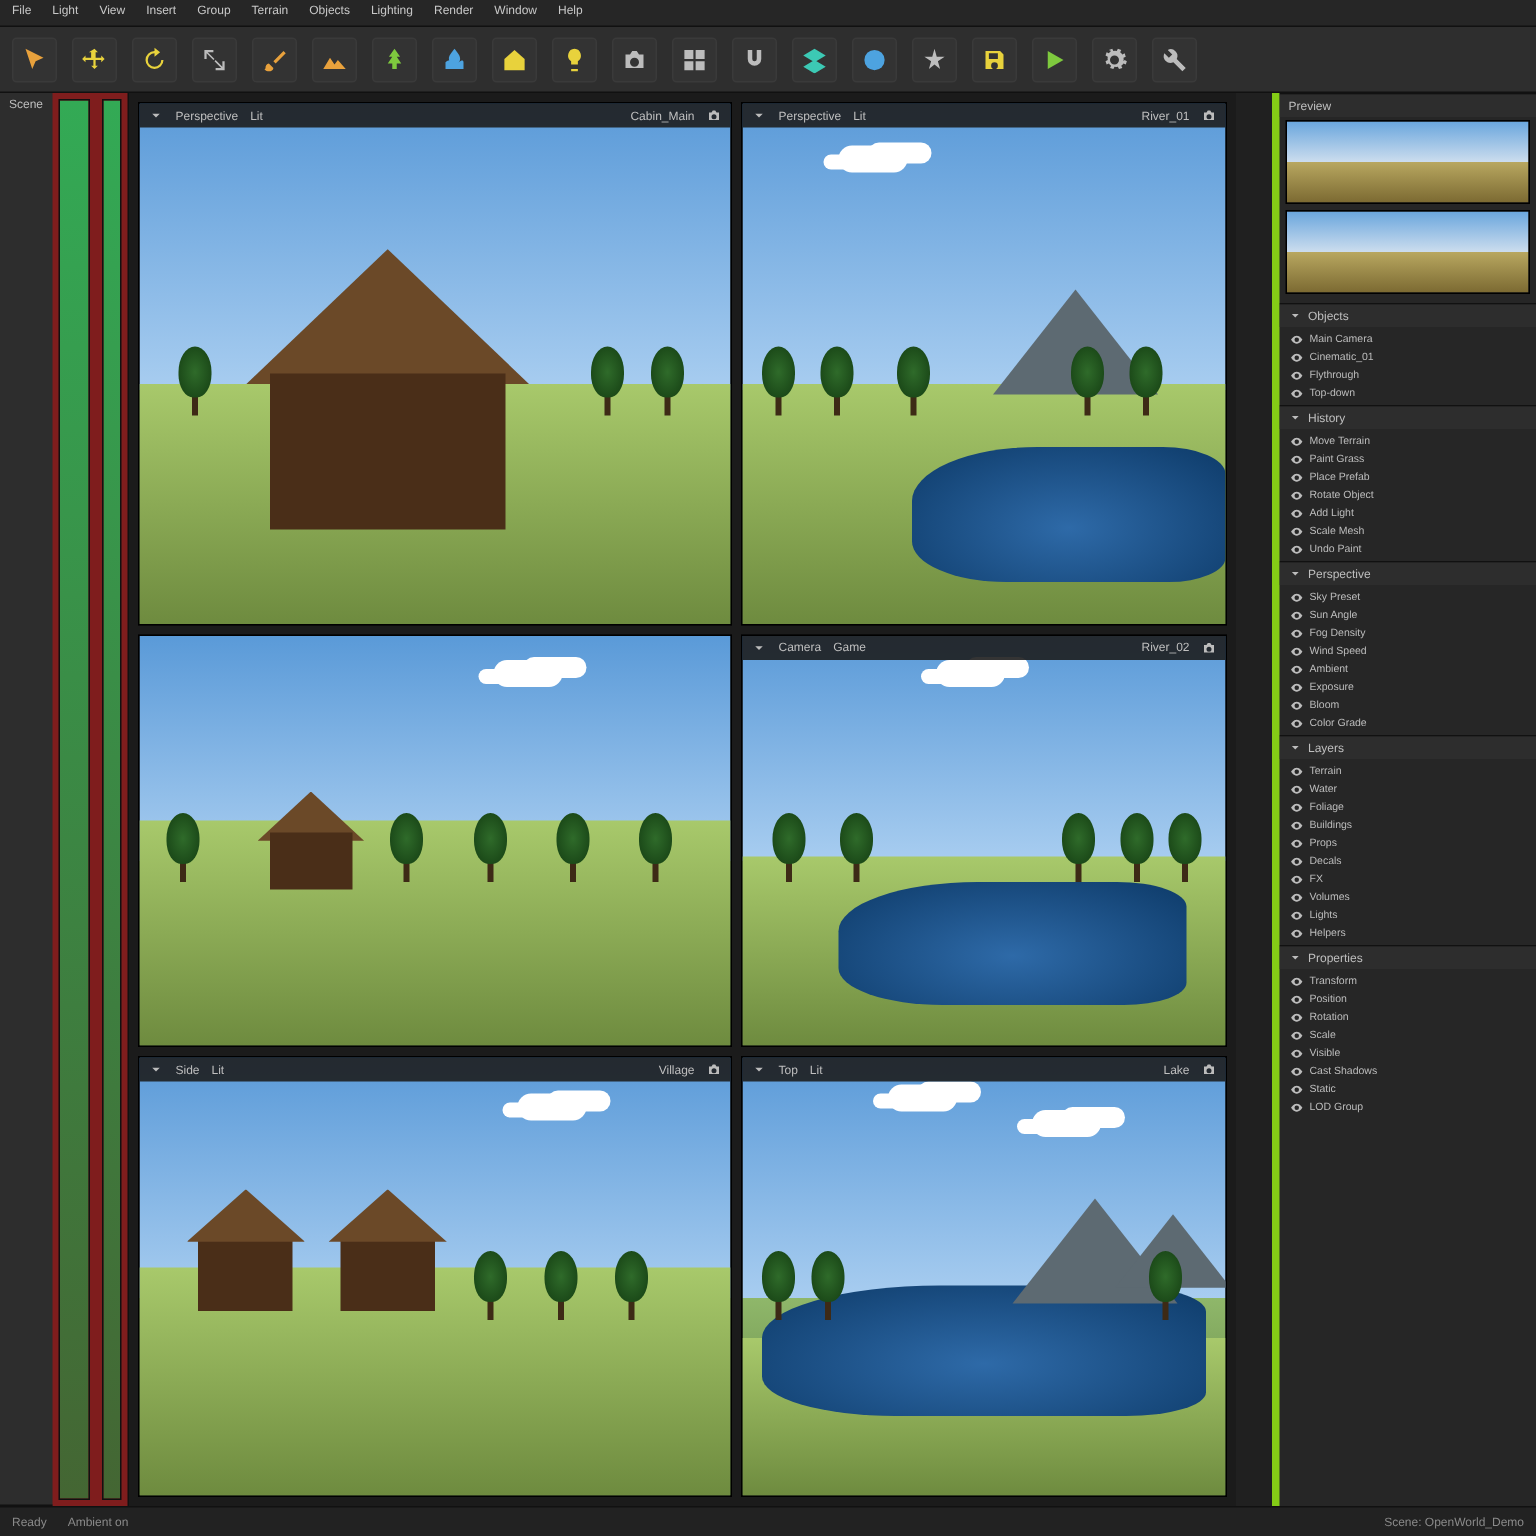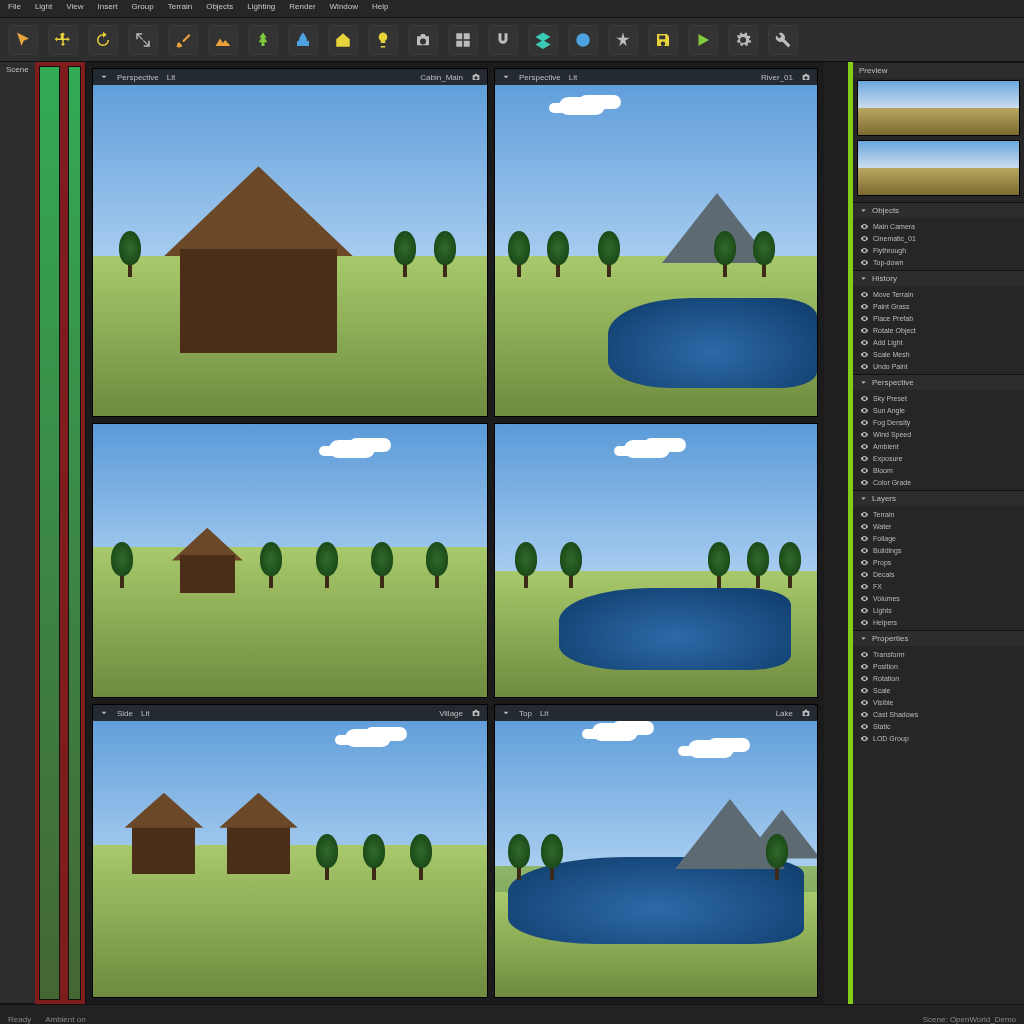--- a/index.html
+++ b/index.html
@@ -49,21 +49,21 @@
 
 
 .rsection { border-top:1px solid #111; }
 .rsection .rhdr{font-size:8px;padding:3px 6px;background:#2d2d2d;display:flex;align-items:center;gap:4px;}
 .rsection .rbody{padding:2px 4px;}
 .rrow{display:flex;align-items:center;gap:4px;font-size:7px;padding:1px 2px;color:#bcbcbc;white-space:nowrap;overflow:hidden;}
 .rrow .ricon{width:10px;height:10px;display:flex;align-items:center;justify-content:center;}
 .rthumb{width:100%;height:56px;border:1px solid #000;background:linear-gradient(#6aa6dd,#cde 50%,#b8a760 50%,#7c6a32);margin-bottom:4px;}
 
 
-.statusbar{height:20px;background:#222;border-top:1px solid #111;font-size:8px;display:flex;align-items:flex-end;gap:14px;padding:0 8px;color:#8a8a8a;}
+.statusbar{height:20px;background:#222;border-top:1px solid #111;font-size:8px;display:flex;align-items:center;gap:14px;padding:0 8px;color:#8a8a8a;}
 
 
 .ic-orange{fill:#e8a13c;} .ic-yellow{fill:#e8d23c;} .ic-blue{fill:#4da3e0;}
 .ic-green{fill:#7ec93e;} .ic-grey{fill:#bcbcbc;} .ic-teal{fill:#3cc9b4;}
 </style>
 </head>
 <body>
 
 <div class="menubar">
   <span>File</span>
@@ -260,20 +260,32 @@
             <div class="sky"></div>
             <div class="ground"></div>
     <div class="water" style="left:20%;right:8%;bottom:10%;height:30%"></div>
     <div class="tree" style="left:8%"></div>
             <div class="tree" style="left:22%"></div>
     <div class="tree" style="left:68%"></div>
             <div class="tree" style="left:80%"></div>
             <div class="tree" style="left:90%"></div>
     <div class="cloud" style="left:40%;top:6%"></div>
           </div>
+          <div class="vhdr">
+    <svg width="10" height="10" class="ic-grey">
+              <use href="#chevron-down-icon"></use>
+            </svg>
+    <span>Camera</span>
+    <span>Game</span>
+    <span class="spacer"></span>
+    <span>River_02</span>
+    <svg width="10" height="10" class="ic-grey">
+              <use href="#camera-icon"></use>
+            </svg>
+          </div>
         </div>
         <div class="viewport">
           <div class="scene">
             <div class="sky"></div>
             <div class="ground" style="height:52%"></div>
     <div class="cabin" style="left:10%;bottom:42%;width:16%;height:18%"></div>
     <div class="roof" style="left:8%;bottom:58%;width:20%;height:12%;clip-path:polygon(50% 0,100% 100%,0 100%)"></div>
     <div class="cabin" style="left:34%;bottom:42%;width:16%;height:18%"></div>
     <div class="roof" style="left:32%;bottom:58%;width:20%;height:12%;clip-path:polygon(50% 0,100% 100%,0 100%)"></div>
     <div class="tree" style="left:58%"></div>

